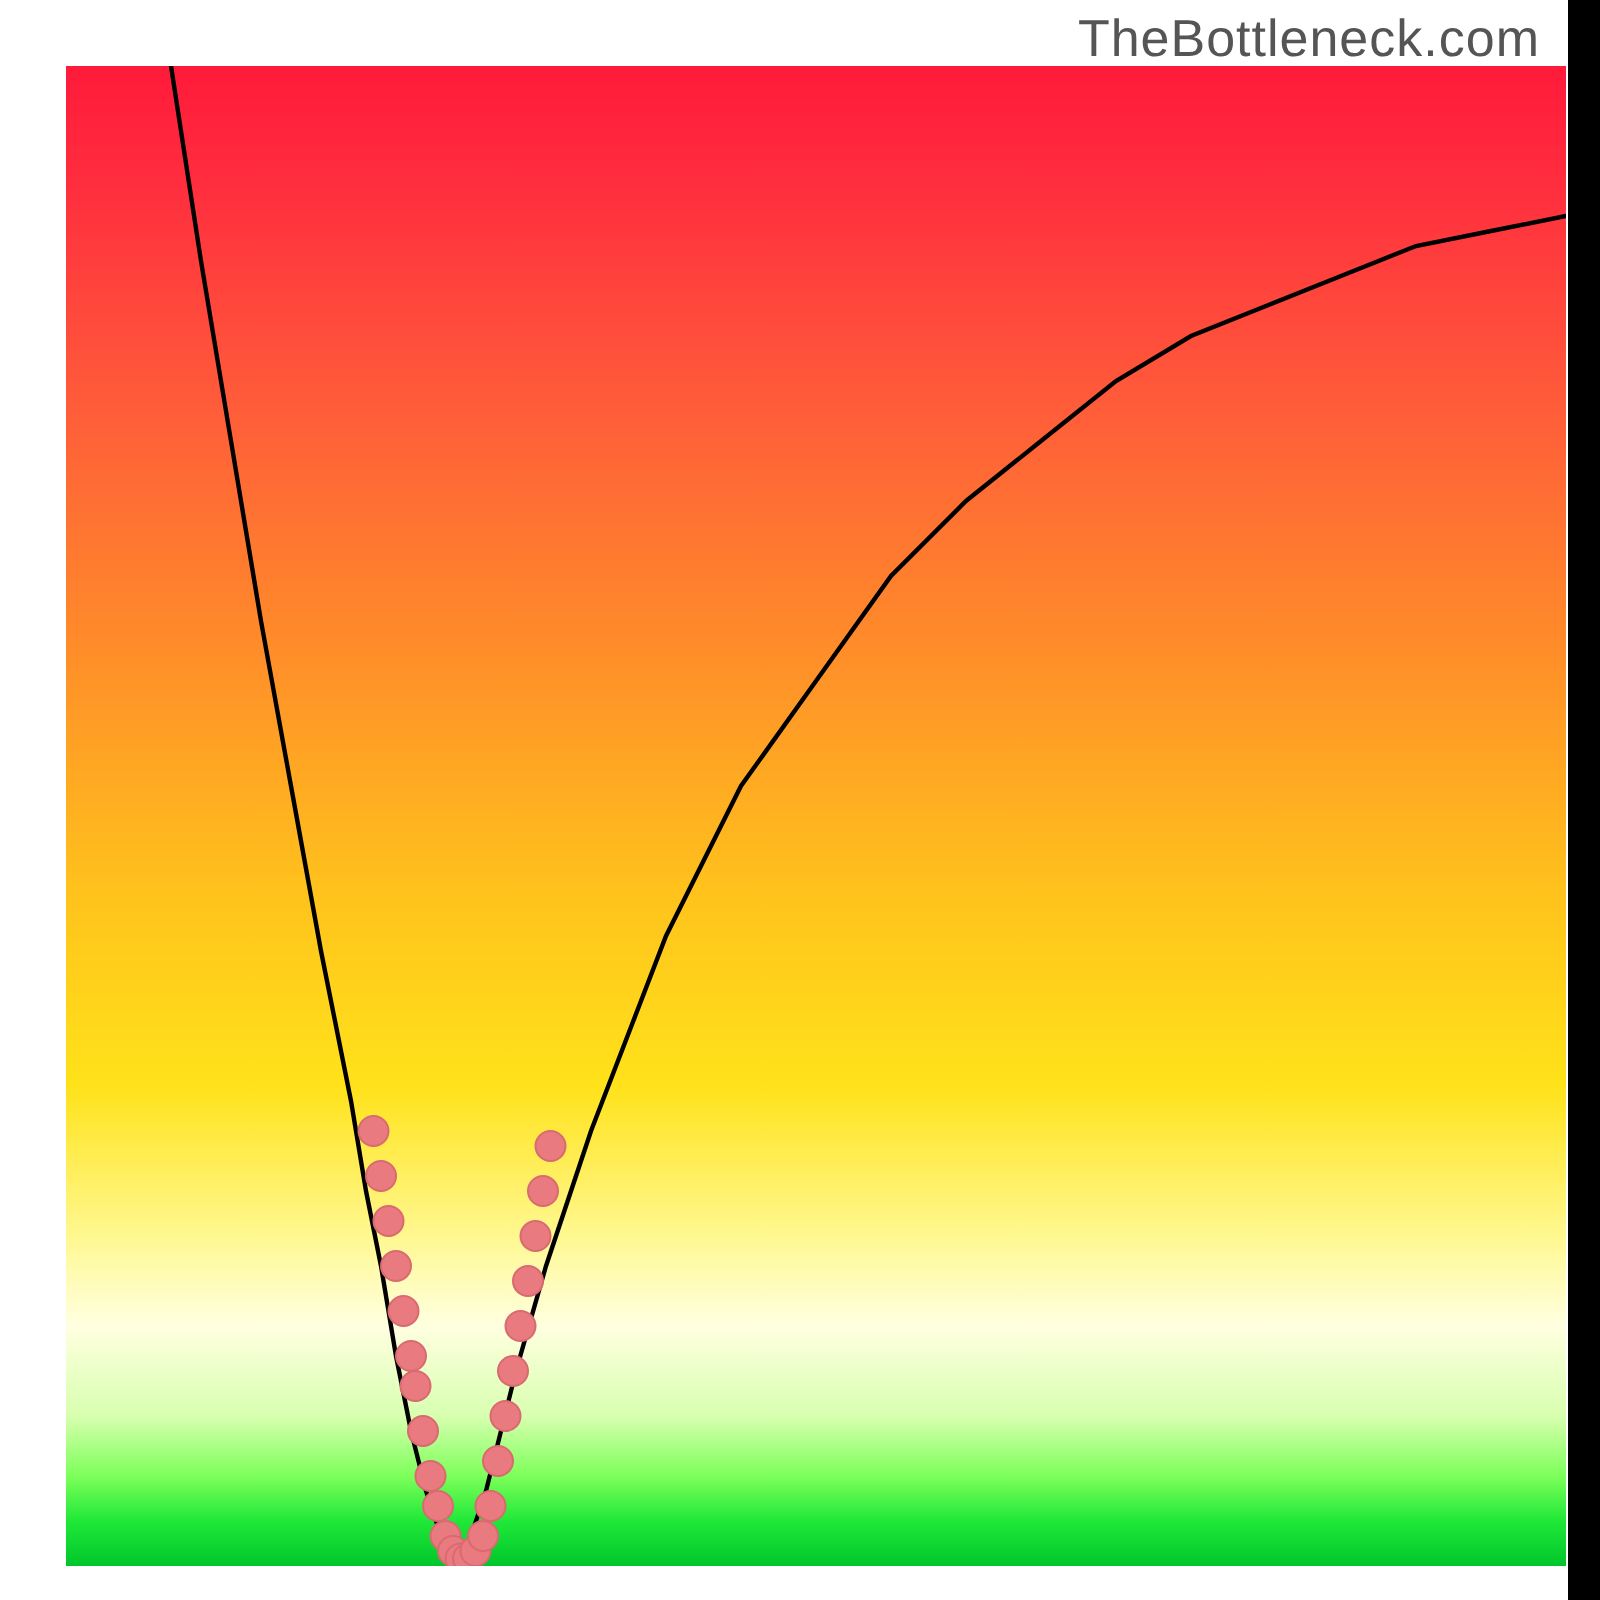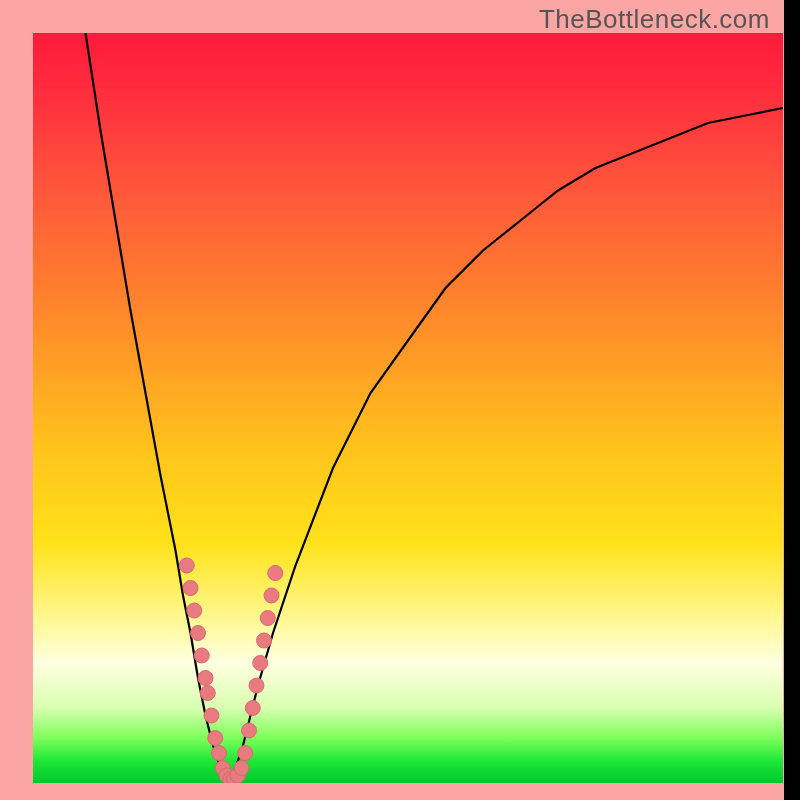--- a/index.html
+++ b/index.html
@@ -8,21 +8,21 @@
     width: 800px;
     height: 800px;
     overflow: hidden;
     background: #000;
     font-family: Arial, Helvetica, sans-serif;
   }
   .frame {
     position: relative;
     width: 784px;
     height: 800px;
-    background: #fca5a5;
+    background: #ffffff;
   }
   .plot-area {
     position: absolute;
     left: 33px;
     top: 33px;
     width: 750px;
     height: 750px;
     
     background: linear-gradient(
       to bottom,

